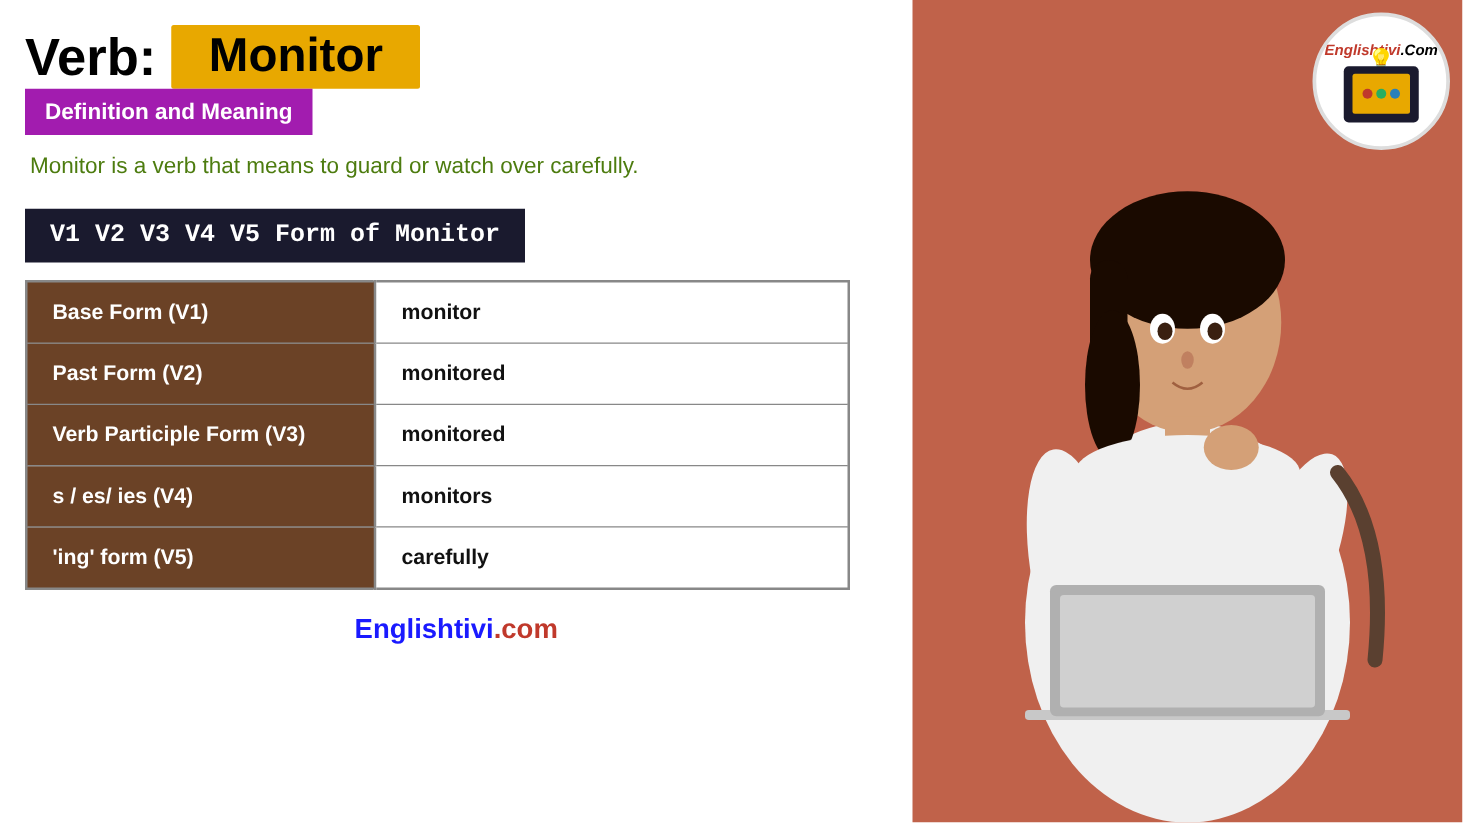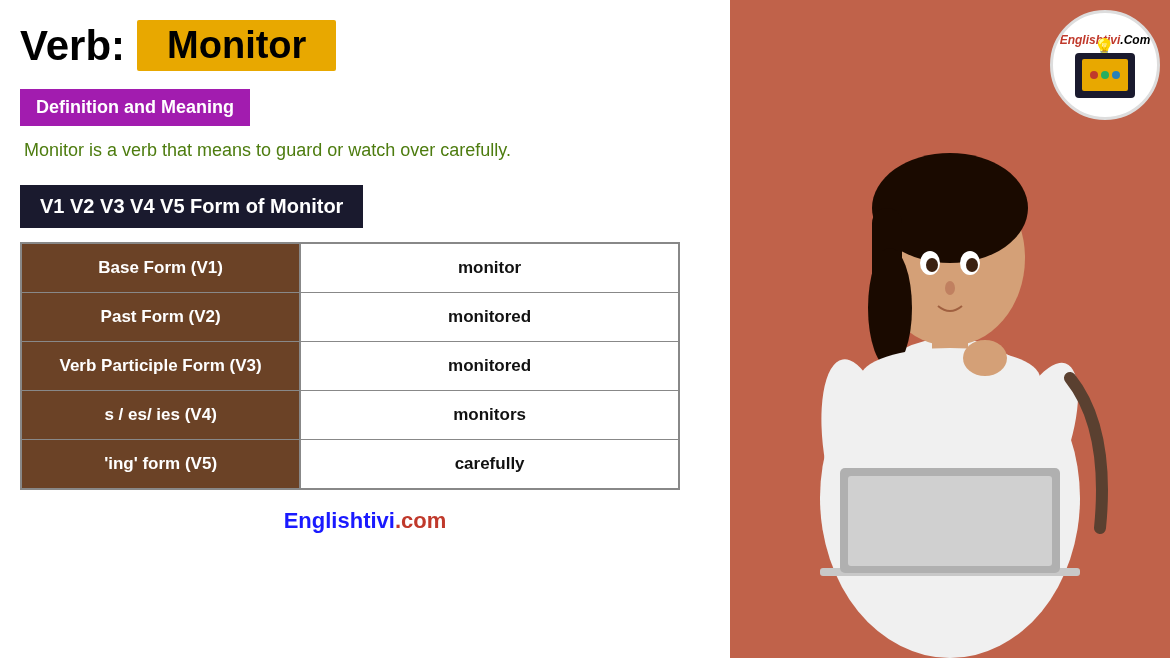--- a/index.html
+++ b/index.html
@@ -28,21 +28,20 @@
       flex-shrink: 0;
       position: relative;
       overflow: hidden;
     }
 
     
     .verb-header {
       display: flex;
       align-items: center;
       gap: 12px;
-      margin-bottom: 18px;
     }
 
     .verb-label {
       font-size: 42px;
       font-weight: 900;
       color: #000;
     }
 
     .verb-word {
       background: #e8a800;
@@ -73,20 +72,21 @@
 
     
     .v-forms-title {
       display: inline-block;
       background: #1a1a2e;
       color: #fff;
       font-size: 20px;
       font-weight: 700;
       padding: 10px 20px;
       margin-bottom: 14px;
+      font-family: Liberation Mono, monospace;
     }
 
     
     .forms-table {
       width: 660px;
       border-collapse: collapse;
       border: 2px solid #888;
     }
 
     .forms-table tr {
@@ -94,21 +94,21 @@
     }
 
     .forms-table tr:last-child {
       border-bottom: none;
     }
 
     .forms-table td {
       padding: 14px 20px;
       font-size: 17px;
       font-weight: 600;
-      text-align: center;
+      text-align: left;
     }
 
     .forms-table td:first-child {
       background: #6b4226;
       color: #fff;
       width: 280px;
       border-right: 2px solid #888;
     }
 
     .forms-table td:last-child {

